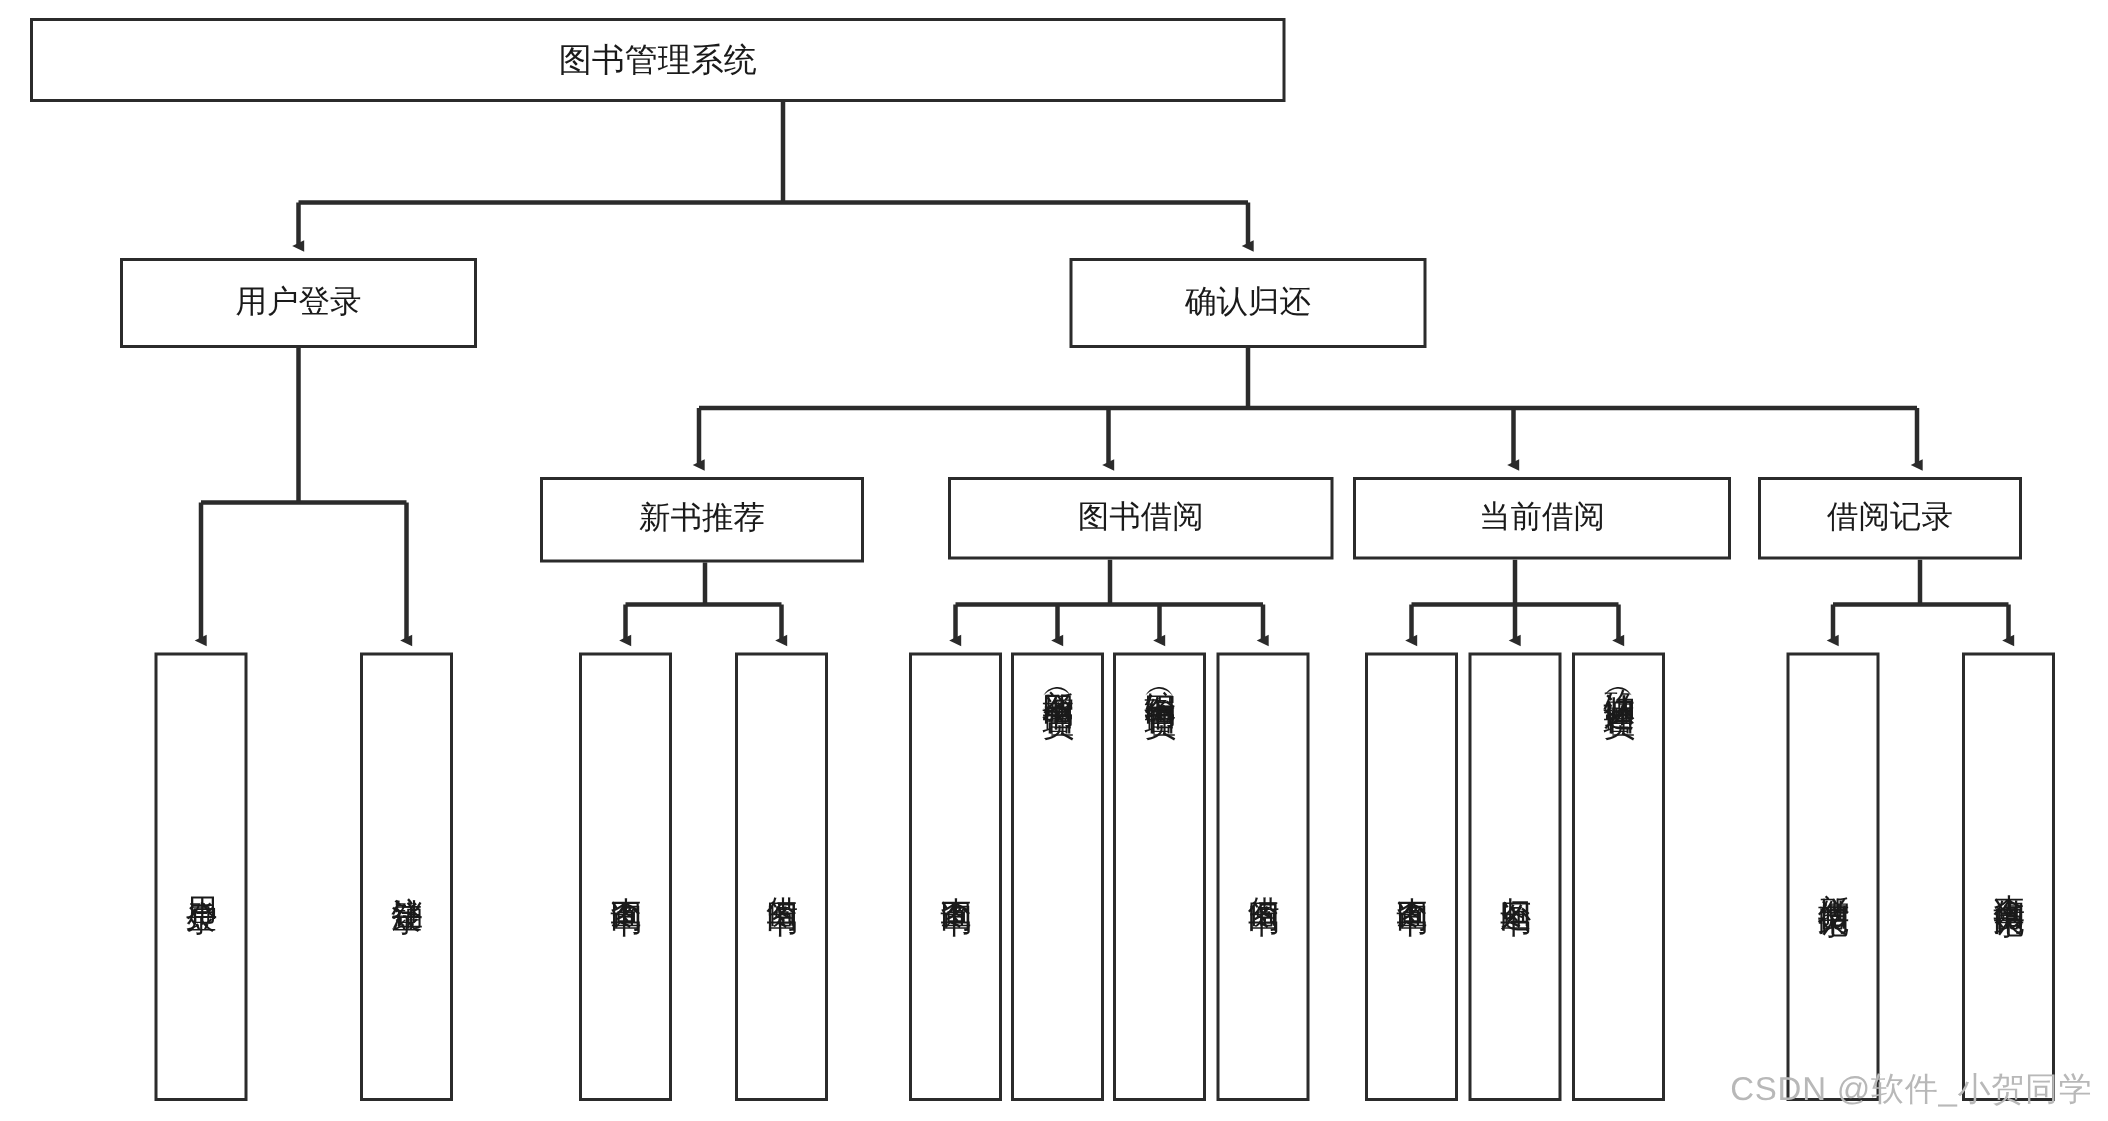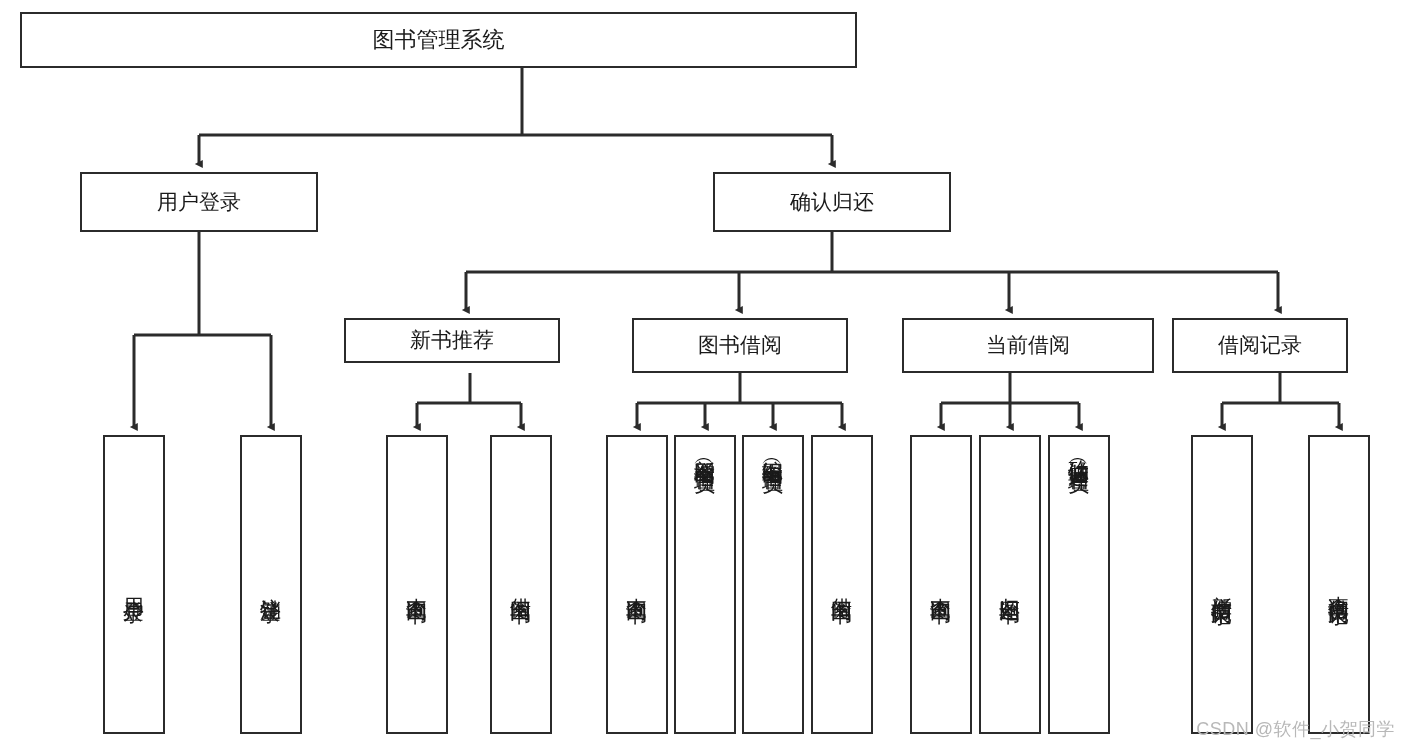--- a/index.html
+++ b/index.html
@@ -61,21 +61,21 @@
     line-height: 1;
   }
   .node.vert.centered {
     align-items: center;
     padding-top: 0;
   }
   .watermark {
     position: absolute;
     right: 10px;
     bottom: 6px;
-    font-size: 18px;
+    font-size: 22px;
     color: #b8b8b8;
     letter-spacing: 0.5px;
     z-index: 5;
     white-space: nowrap;
     text-align: center;
   }
 </style>
 </head>
 <body>
 
@@ -136,25 +136,25 @@
   </div>
 
   <div class="node horiz" style="left:80px; top:172px; width:238px; height:60px;">
     <span class="label">用户登录</span>
   </div>
 
   <div class="node horiz" style="left:713px; top:172px; width:238px; height:60px;">
     <span class="label">确认归还</span>
   </div>
 
-  <div class="node horiz" style="left:344px; top:318px; width:216px; height:45px;">
+  <div class="node horiz" style="left:360px; top:318px; width:216px; height:57px;">
     <span class="label">新书推荐</span>
   </div>
 
-  <div class="node horiz" style="left:632px; top:318px; width:216px; height:55px;">
+  <div class="node horiz" style="left:632px; top:318px; width:257px; height:55px;">
     <span class="label">图书借阅</span>
   </div>
 
   <div class="node horiz" style="left:902px; top:318px; width:252px; height:55px;">
     <span class="label">当前借阅</span>
   </div>
 
   <div class="node horiz" style="left:1172px; top:318px; width:176px; height:55px;">
     <span class="label">借阅记录</span>
   </div>

